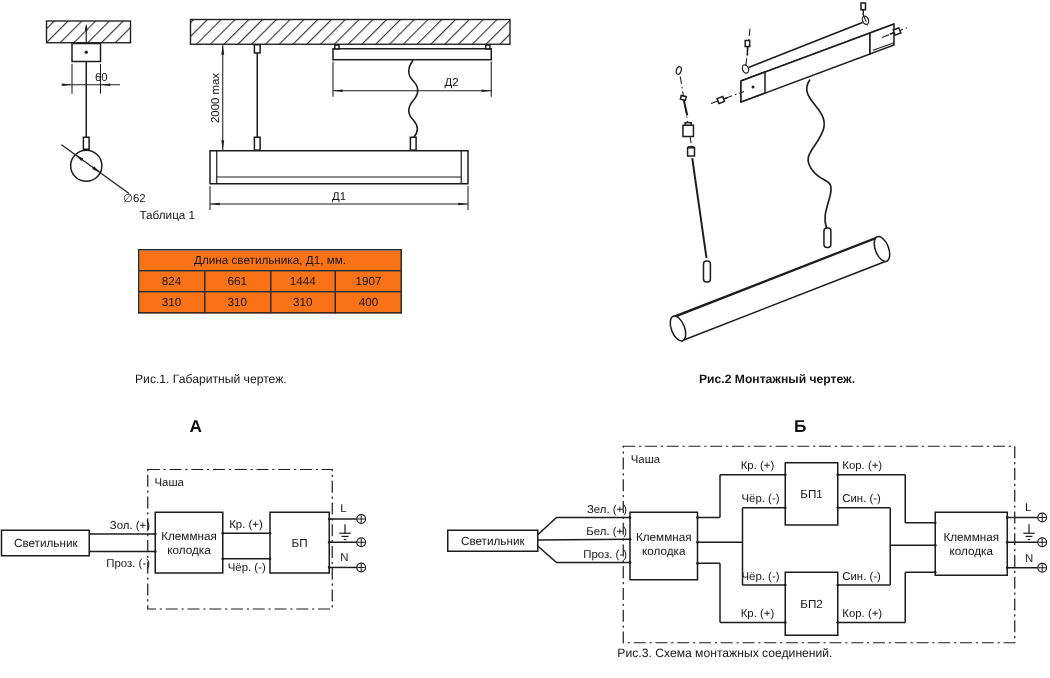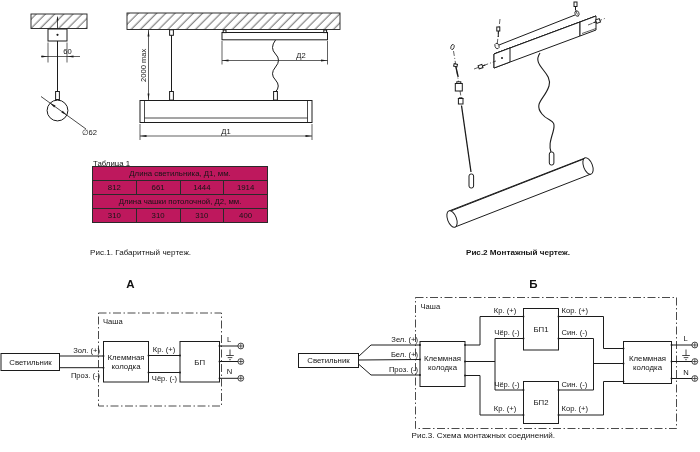--- a/index.html
+++ b/index.html
@@ -17,24 +17,24 @@
   .tb  { font-size:7.8px; }
   .tc  { text-anchor:middle; }
   .te  { text-anchor:end; }
   .ttl { font-family:"Liberation Sans", sans-serif; font-size:11.5px; font-weight:bold; text-anchor:middle; fill:#111; }
   .ar  { fill:#1c1c1c; stroke:none; }
   .dot { fill:#1c1c1c; stroke:none; }
 
   
   .cap { position:absolute; font-size:8.1px; white-space:nowrap; color:#151515; }
   .cap-center { text-align:right; }
-  .tbl-title { position:absolute; left:93px; top:159px; font-size:7.8px; }
+  .tbl-title { position:absolute; left:93px; top:139px; font-size:7.8px; }
   table.t1 { position:absolute; left:92px; top:166px; width:176px; border-collapse:collapse;
              table-layout:fixed; font-size:7.8px; text-align:center; color:#151515; }
-  table.t1 td { border:1px solid #2a2a2a; height:13px; padding:0; line-height:13px; background:#be185d;margin-left:34px; }
+  table.t1 td { border:1px solid #2a2a2a; height:13px; padding:0; line-height:13px; background:#f97316;margin-left:34px; }
 </style>
 </head>
 <body>
 
 <div class="page">
 
 <svg width="700" height="452" viewBox="0 0 700 452" xmlns="http://www.w3.org/2000/svg">
   <defs>
     <pattern id="hatch" patternUnits="userSpaceOnUse" width="6.5" height="6.5" patternTransform="rotate(-45)">
       <line x1="0" y1="3" x2="6.5" y2="3" stroke="#333" stroke-width="0.75"></line>
@@ -354,28 +354,25 @@
   </g>
 </svg>
 
   <div class="tbl-title">Таблица 1</div>
   <table class="t1">
     <tbody>
       <tr>
           <td colspan="4">Длина светильника, Д1, мм.</td>
         </tr>
       <tr>
-        <td>812</td>
+        <td>824</td>
         <td>661</td>
         <td>1444</td>
-        <td>1914</td>
+        <td>1907</td>
       </tr>
-      <tr>
-          <td colspan="4">Длина чашки потолочной, Д2, мм.</td>
-        </tr>
       <tr>
         <td>310</td>
         <td>310</td>
         <td>310</td>
         <td>400</td>
       </tr>
     </tbody>
   </table>
 
   <div class="cap" style="left:90px; top:247.5px;">Рис.1. Габаритный чертеж.</div>

